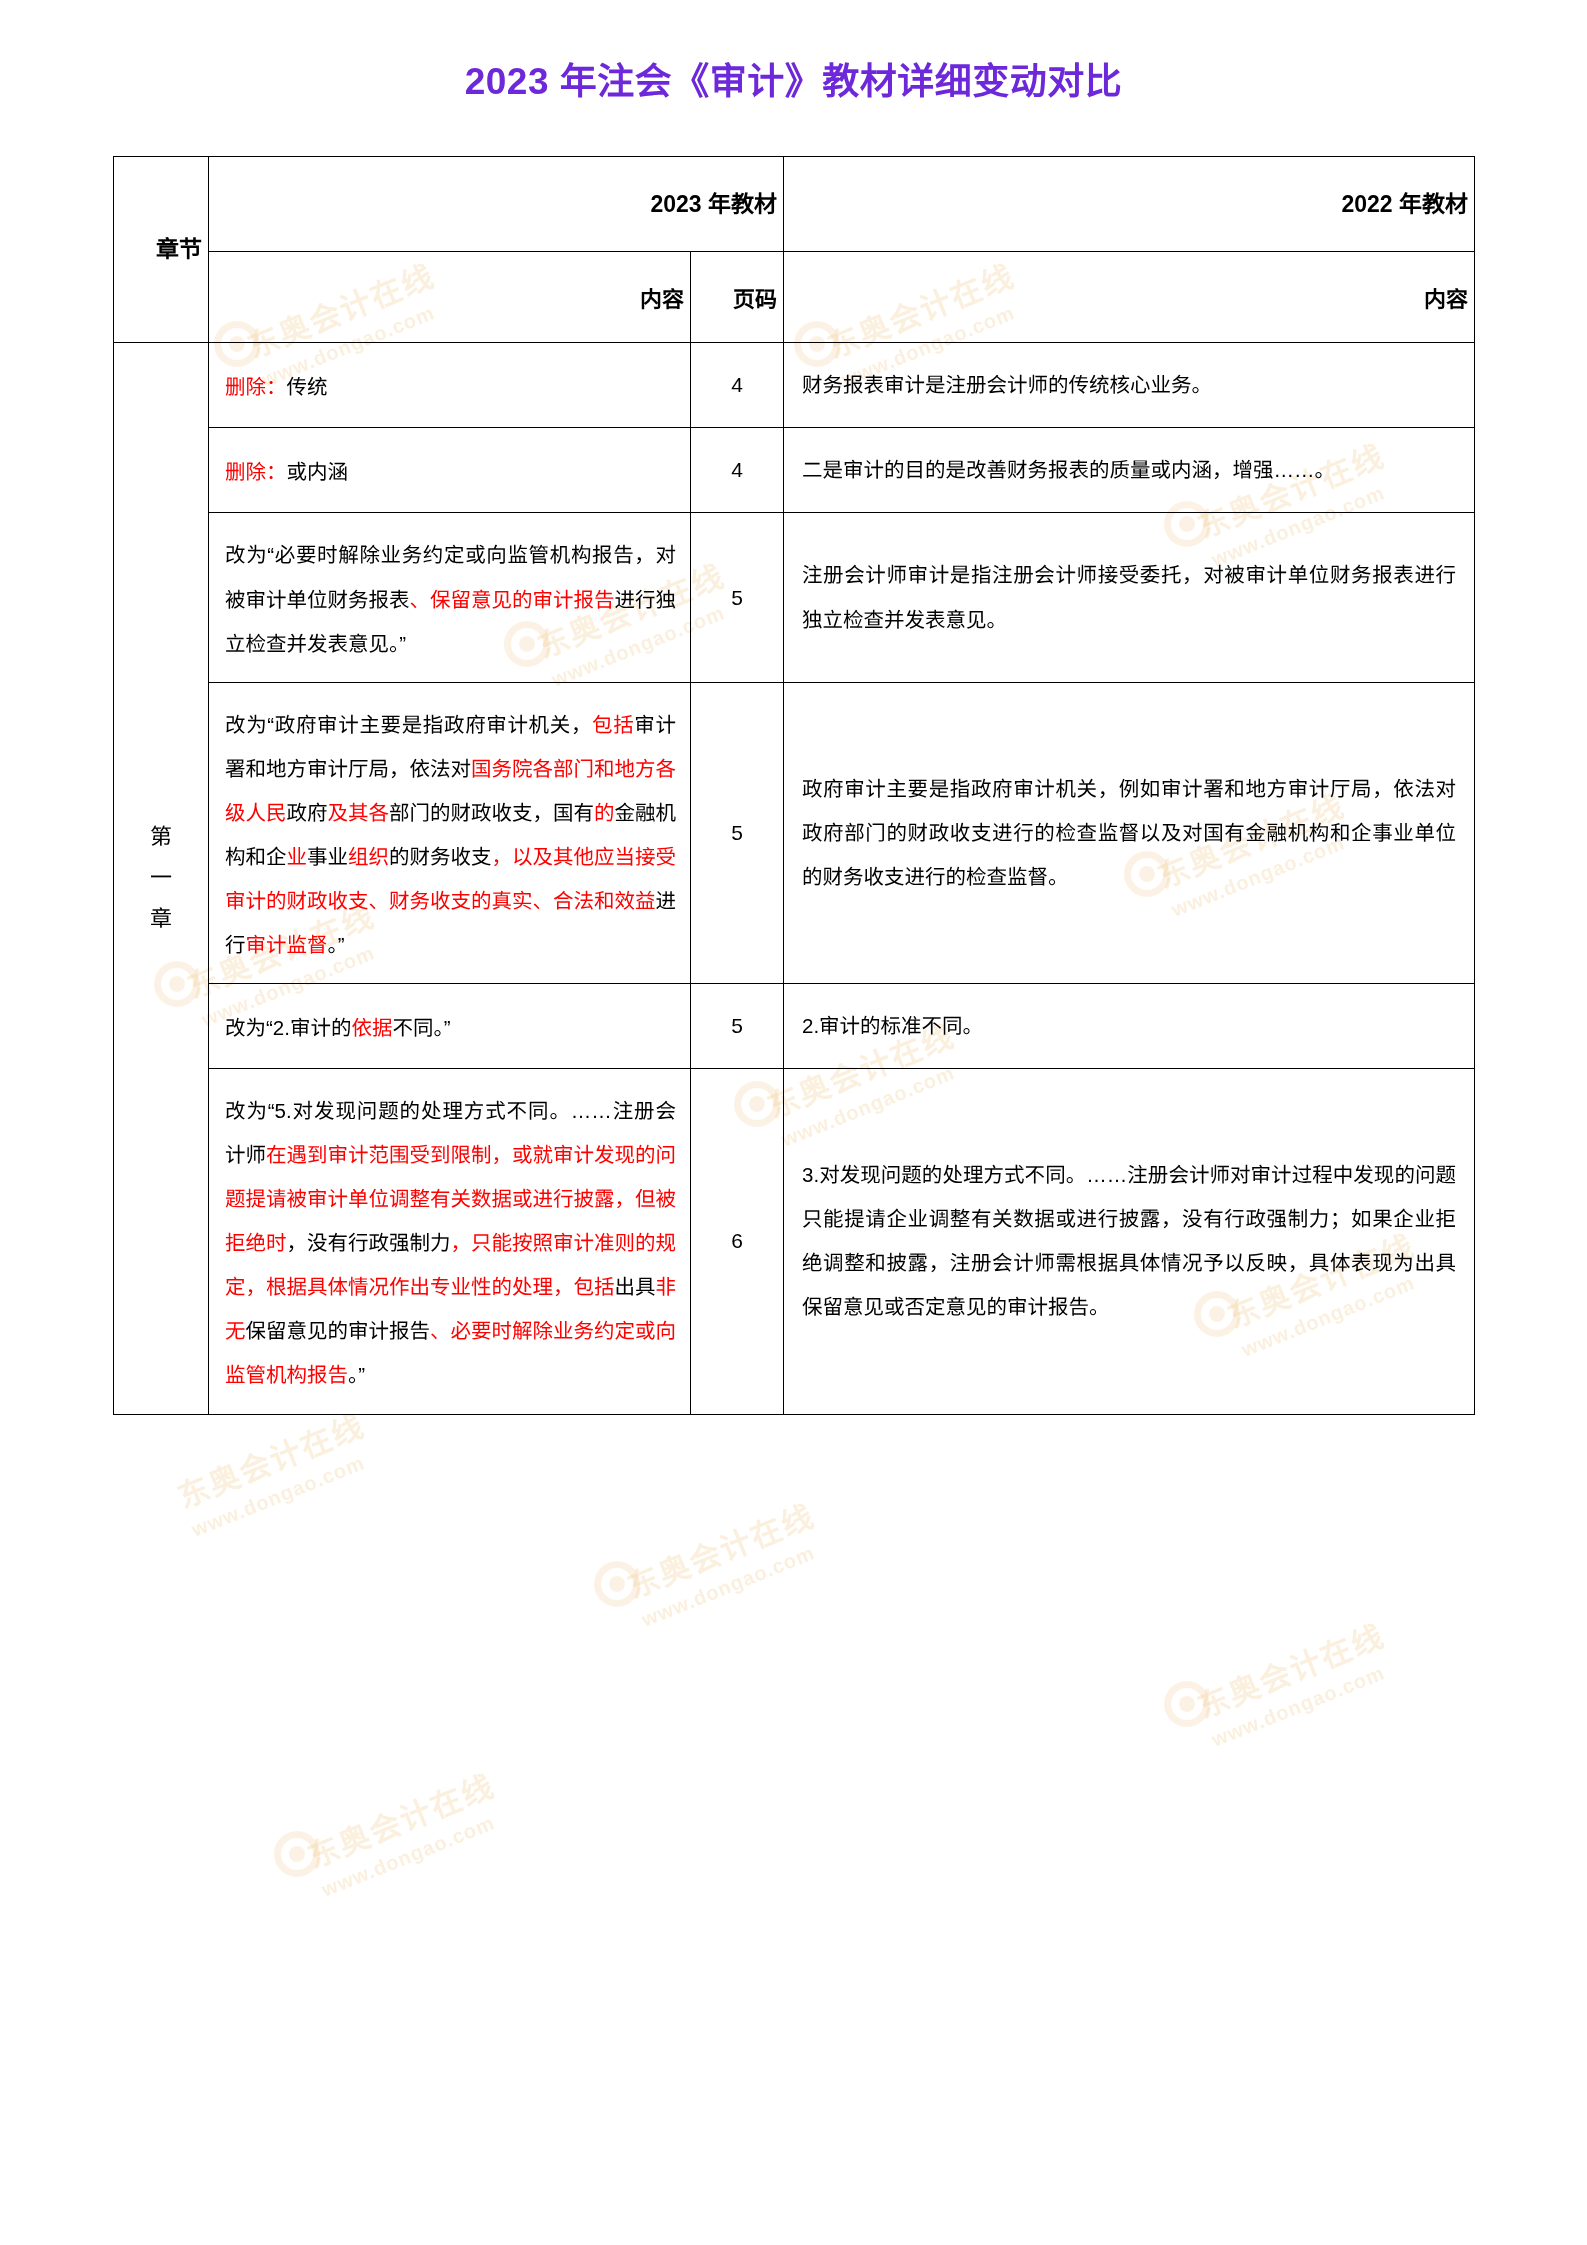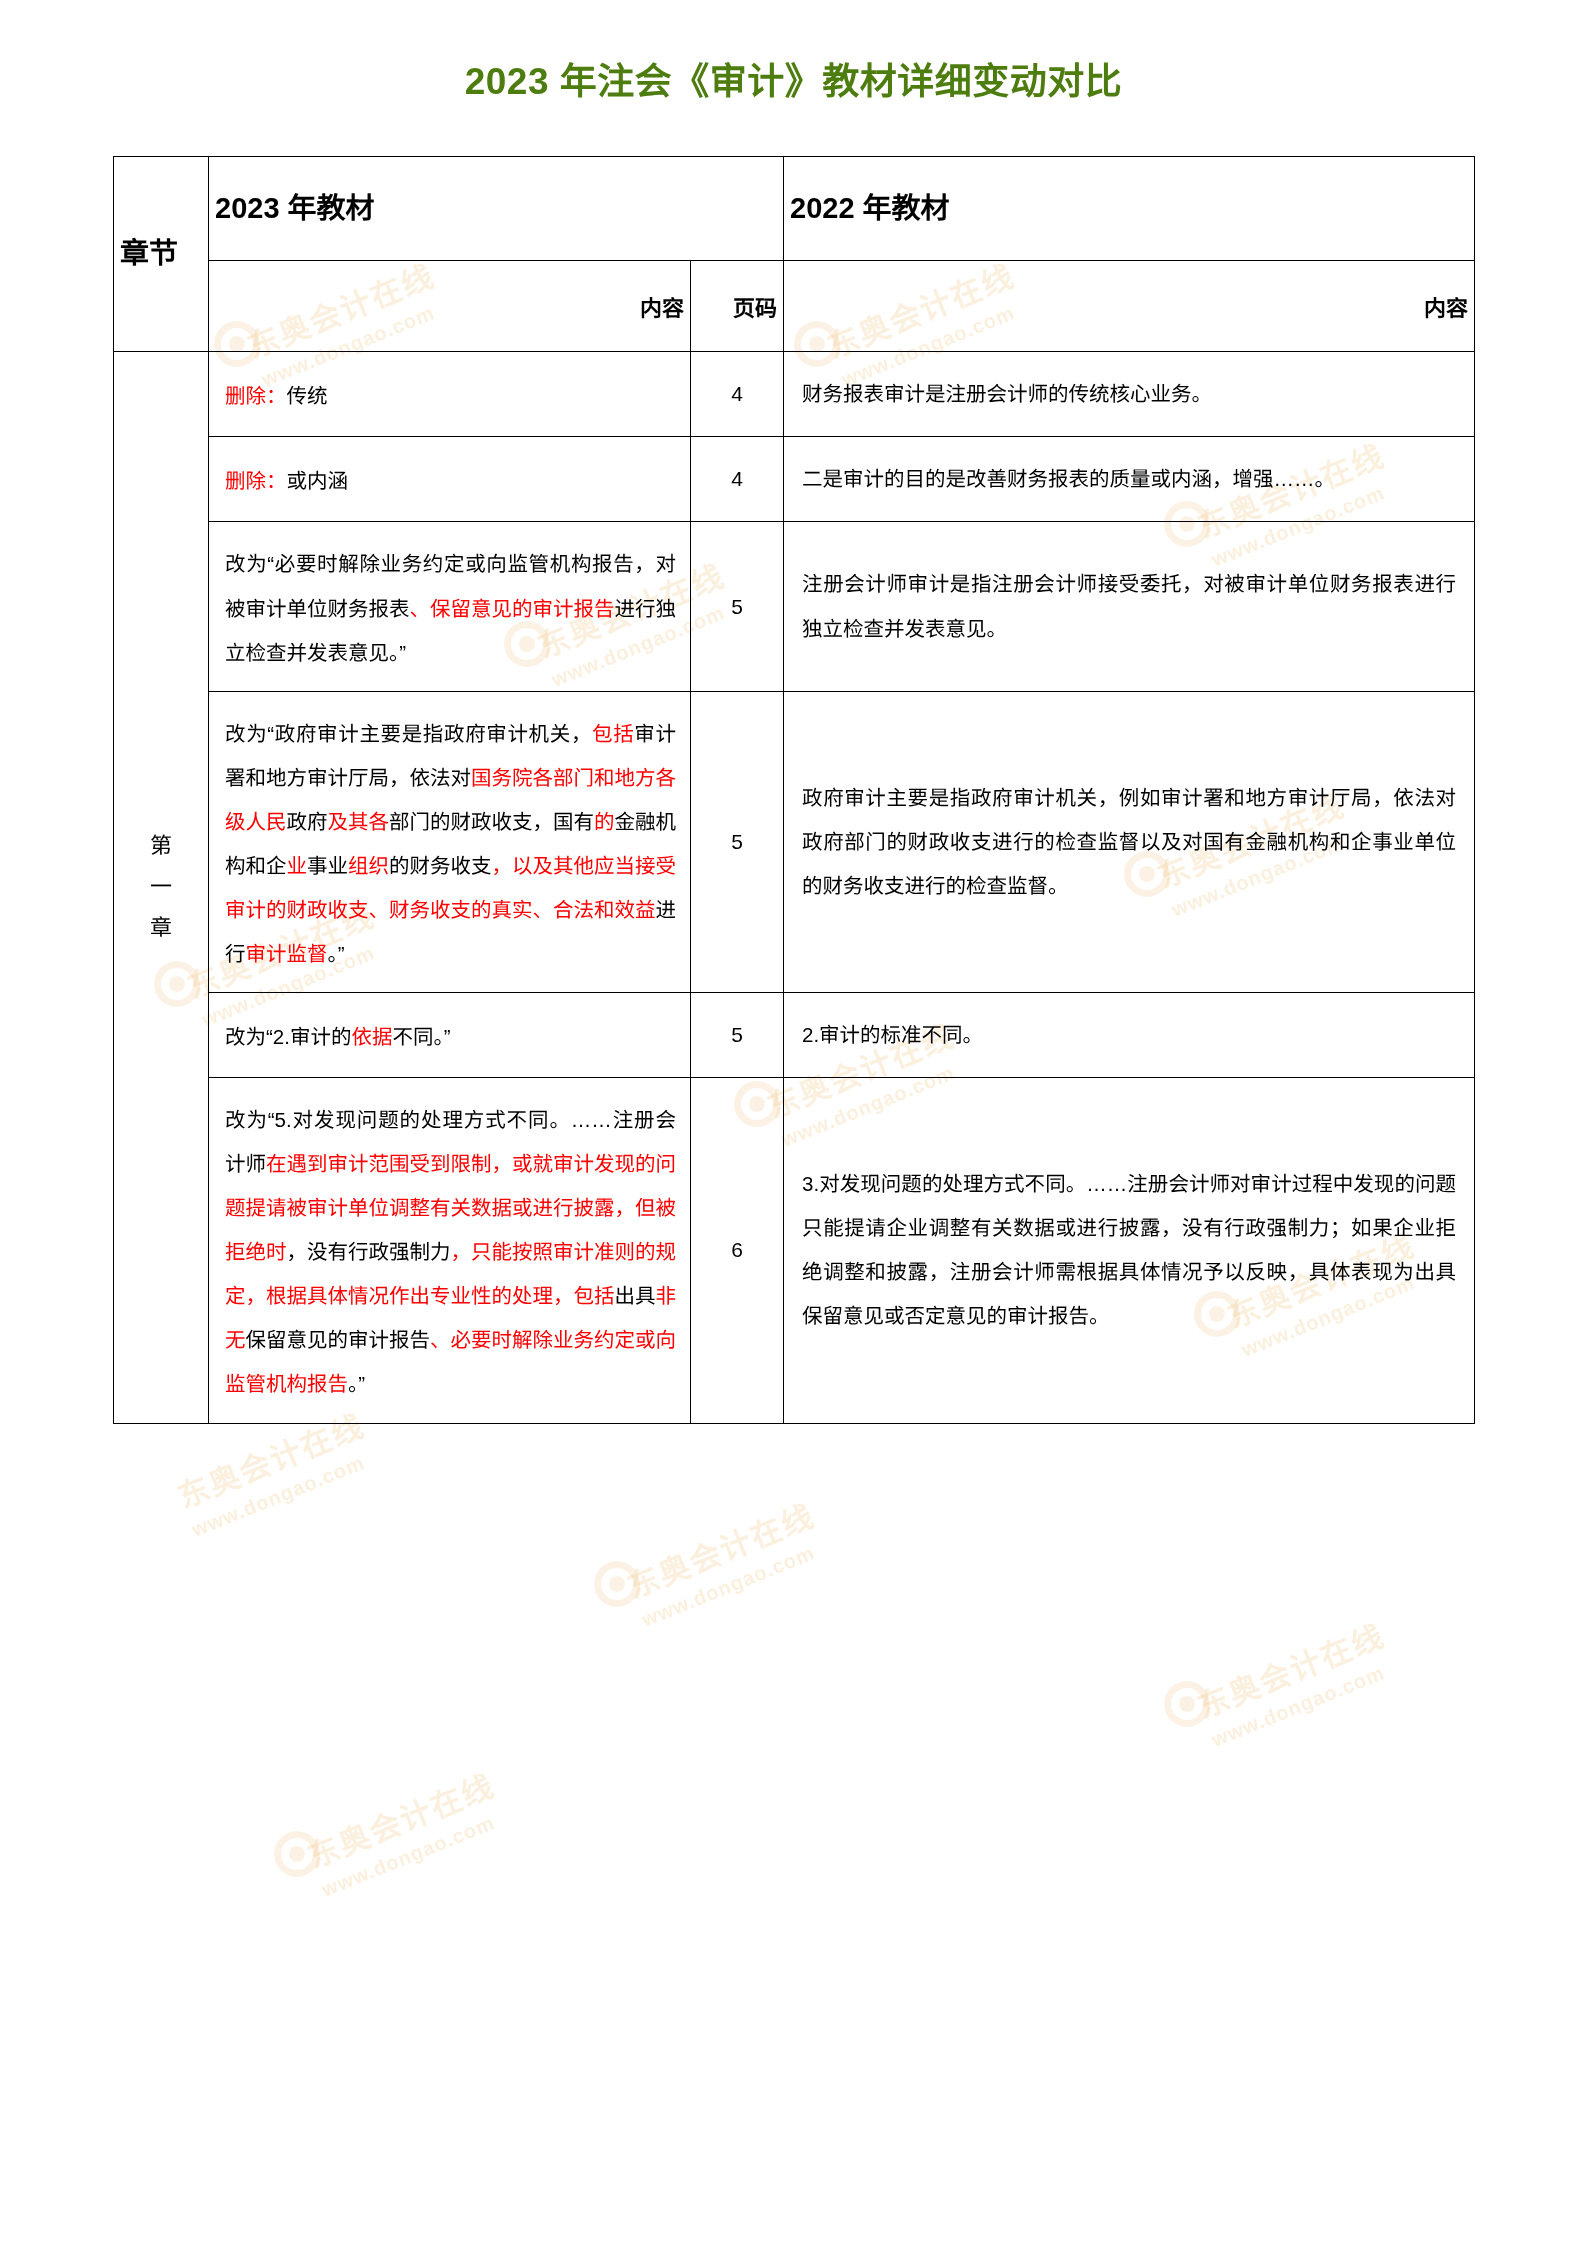--- a/index.html
+++ b/index.html
@@ -25,21 +25,21 @@
 
   
   .doc-title {
     text-align: center;
     font-size: 37px;
     font-weight: bold;
     letter-spacing: 0.5px;
     padding-top: 34px;
     padding-bottom: 26px;
     line-height: 1.25;
-    color: #4d7c0f;
+    color: #6d28d9;
   }
 
   
   .wm-layer {
     position: absolute;
     left: 0; top: 0;
     width: 1587px;
     height: 2245px;
     pointer-events: none;
     z-index: 3;
@@ -91,23 +91,23 @@
     box-sizing: border-box;
     background: transparent;
   }
 
   col.c-chapter { width: 95px; }
   col.c-content { width: 482px; }
   col.c-page    { width: 93px; }
   col.c-old     { width: 691px; }
 
   .hdr-cell {
-    text-align: left;
-    font-weight: bold;
-    font-size: 29px;
+    text-align: right;
+    font-weight: bold;
+    font-size: 23px;
     padding: 20px 6px;
     line-height: 1.5;
     margin-top: 24px;
   }
   .hdr-cell.tall { padding: 30px 6px; }
   .hdr-sub {
     text-align: right;
     font-weight: bold;
     font-size: 22px;
     padding: 29px 6px;

